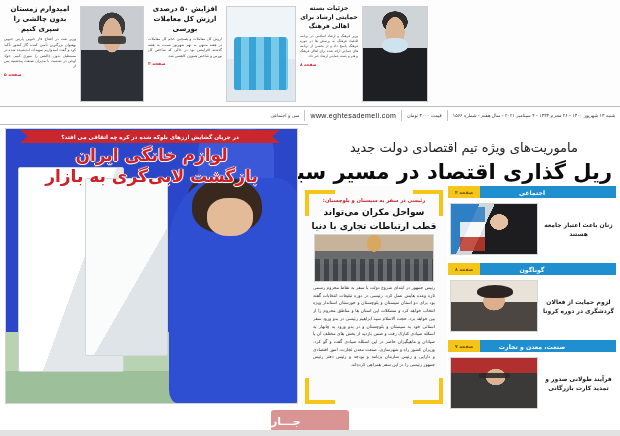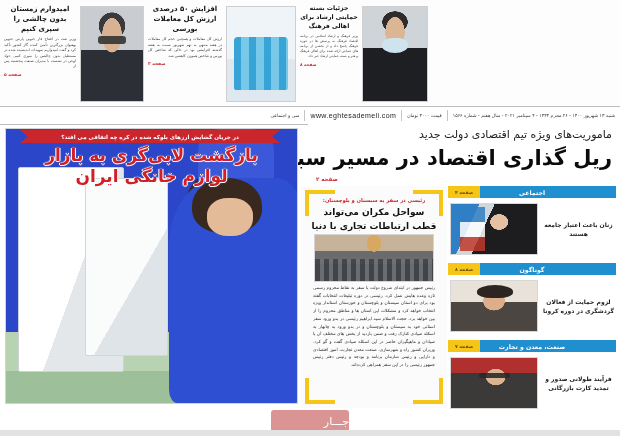--- a/index.html
+++ b/index.html
@@ -99,21 +99,21 @@
   .mh-foot{
     position:absolute;right:6px;bottom:2px;color:#ffffff;font-size:4.4px;opacity:.9;
     white-space:nowrap;
   }
 
   
   .lead{
     position:absolute;right:0;top:123px;width:312px;height:62px;
     background:#ffffff;box-sizing:border-box;padding:4px 8px 0 8px;
   }
-  .lead-kicker{font-size:11px;color:#222;margin-top:1px;}
+  .lead-kicker{font-size:13px;color:#222;text-align:center;margin-top:13px;}
   .lead-head{
     font-size:21px;font-weight:bold;color:#0b0b0b;text-align:center;
     margin-top:5px;letter-spacing:-.3px;white-space:nowrap;
   }
   .lead-page{font-size:5.5px;color:#c9272d;font-weight:bold;margin-top:6px;text-align:left;}
 
   
   .feature{
     position:absolute;left:5px;top:128px;width:293px;height:276px;
     overflow:hidden;background:#e9edf0;border:1px solid #d0d4d8;box-sizing:border-box;
@@ -248,22 +248,22 @@
   }
   .ph-man4::after{
     content:"";position:absolute;left:33%;top:30%;width:36%;height:9%;
     background:#2a2a2a;border-radius:2px;opacity:.9;
   }
 
   
   .watermark{
     position:absolute;left:50%;bottom:4px;transform:translateX(-50%);
     width:78px;height:22px;background:rgba(190,60,60,.55);
-    border-radius:3px;display:flex;align-items:center;justify-content:flex-start;
-    color:#ffffff;font-size:11px;font-weight:normal;letter-spacing:1px;
+    border-radius:3px;display:flex;align-items:center;justify-content:flex-end;
+    color:#ffffff;font-size:11px;font-weight:bold;letter-spacing:1px;
   }
   .wm-tail{
     position:absolute;left:14px;bottom:-5px;width:0;height:0;
     border-left:7px solid transparent;border-right:7px solid transparent;
     border-top:6px solid rgba(190,60,60,.55);
   }
   .bottombar{
     position:absolute;left:0;bottom:0;width:620px;height:6px;background:#e2e2e2;
   }
 </style>
@@ -321,22 +321,22 @@
       <div class="feat-floor"></div>
       <div class="feat-machine"></div>
       <div class="feat-machine2"></div>
       <div class="feat-worker2"></div>
       <div class="feat-worker"></div>
       <div class="feat-head-dark"></div>
       <div class="feat-face"></div>
     </div>
     <div class="ribbon">در جریان گشایش ارزهای بلوکه شده در کره چه اتفاقی می افتد؟</div>
     <div class="feat-head">
+      <div>لوازم خانگی ایران</div>
       <div>بازگشت لابی‌گری به بازار</div>
-      <div>لوازم خانگی ایران</div>
     </div>
   </div>
 
   <div class="center">
     <div class="corner c-tl"></div>
     <div class="corner c-tr"></div>
     <div class="corner c-bl"></div>
     <div class="corner c-br"></div>
     <div class="c-kicker">رئیسی در سفر به سیستان و بلوچستان:</div>
     <div class="c-head">سواحل مکران می‌تواند قطب ارتباطات تجاری با دنیا باشد</div>

